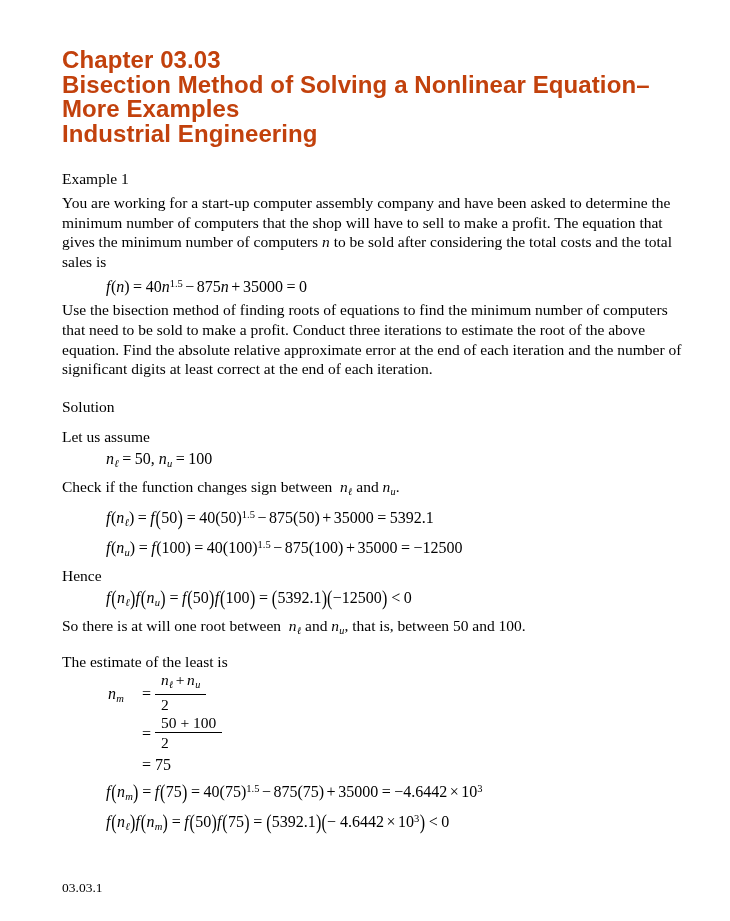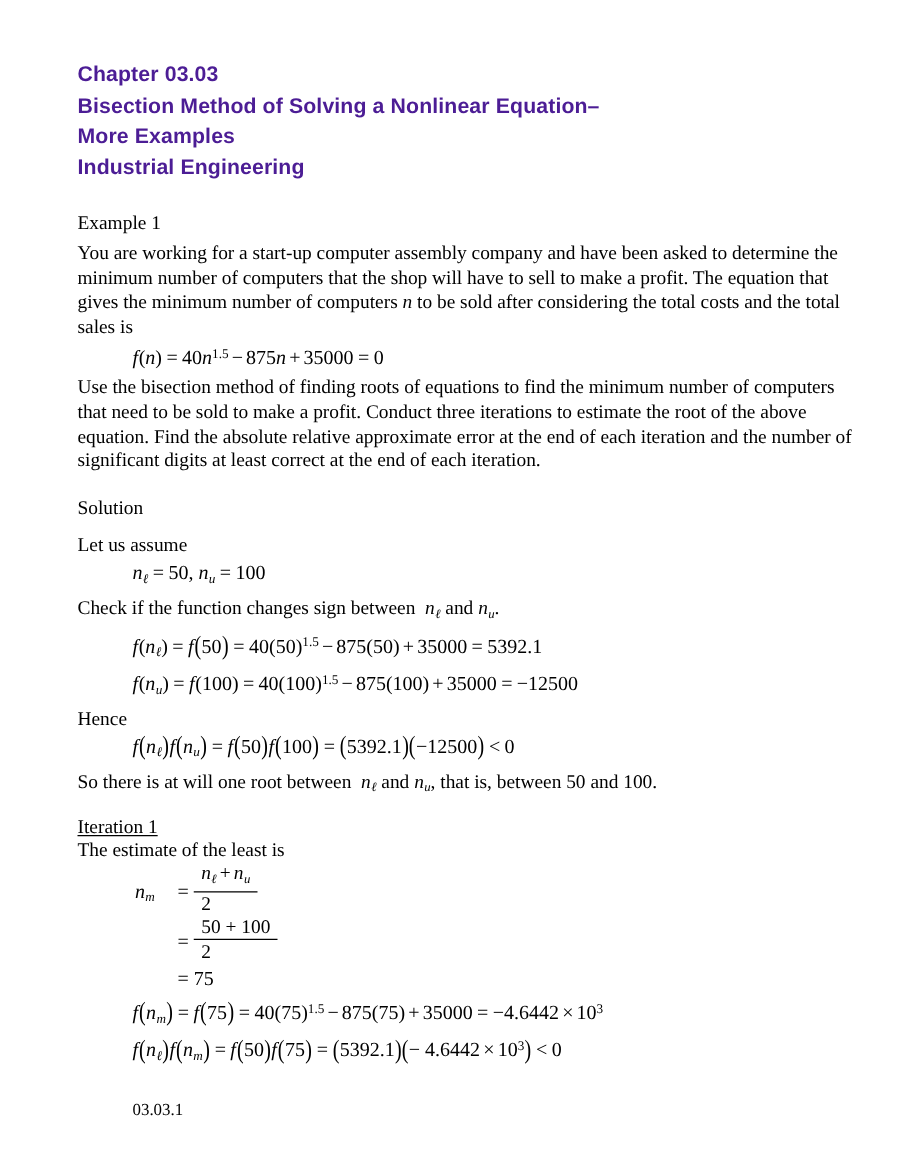--- a/index.html
+++ b/index.html
@@ -27,24 +27,24 @@
     position: absolute;
     left: 62px;
     top: 48px;
     width: 620px;
   }
 
   
   .doc-title {
     font-family: "Liberation Sans", "DejaVu Sans", sans-serif;
     font-weight: bold;
-    font-size: 17px;
+    font-size: 24px;
     line-height: 24.5px;
     letter-spacing: 0.1px;
-    color: #4c1d95;
+    color: #c2410c;
     margin: 0;
   }
   .doc-title .tline { display: block; white-space: nowrap; }
 
   
   .heading {
     font-weight: normal;
     font-size: 15.5px;
     line-height: 19px;
     margin: 0;
@@ -138,21 +138,20 @@
 
   
   .footer {
     position: absolute;
     left: 62px;
     top: 880px;
     font-size: 13.5px;
     line-height: 16px;
     color: #000;
     font-family: "Liberation Serif", "DejaVu Serif", serif;
-    margin-left: 44px;
   }
 </style>
 </head>
 <body>
 
 <div class="page">
 
   <div class="content">
 
     <div class="doc-title">
@@ -208,21 +207,20 @@
     <div class="spacer-xs"></div>
 
     <div class="math eq-indent"><span class="mf">f</span><span class="bigparen">(</span><span class="mi">n</span><sub class="sb">ℓ</sub><span class="bigparen">)</span><span class="mf">f</span><span class="bigparen">(</span><span class="mi">n</span><sub class="sb">u</sub><span class="bigparen">)</span><span class="opeq">=</span><span class="mf">f</span><span class="bigparen">(</span><span class="mn">50</span><span class="bigparen">)</span><span class="mf">f</span><span class="bigparen">(</span><span class="mn">100</span><span class="bigparen">)</span><span class="opeq">=</span><span class="bigparen">(</span><span class="mn">5392.1</span><span class="bigparen">)(</span><span class="mn">−12500</span><span class="bigparen">)</span><span class="opeq">&lt;</span><span class="mn">0</span></div>
 
     <div class="spacer-xs"></div>
 
     <p class="body"><span>So there is at will one root between</span>&nbsp; <span class="mi">n</span><sub class="sb">ℓ</sub> <span>and</span> <span class="mi">n</span><sub class="sb">u</sub><span>, that is, between 50 and 100.</span></p>
 
     <div class="spacer-md"></div>
 
-    <div class="heading-underline">Iteration 1</div>
 
     <p class="body">The estimate of the least is</p>
 
     <div class="spacer-xs"></div>
 
     <div class="math eq-indent2">
       <span class="mlabel"><span class="mi">n</span><sub class="sb">m</sub></span><span class="meq">=</span><span class="frac"><span class="num"><span class="mi">n</span><sub class="sb">ℓ</sub><span class="op">+</span><span class="mi">n</span><sub class="sb">u</sub></span><span class="den">2</span></span>
     </div>
 
     <div class="math eq-indent2">

